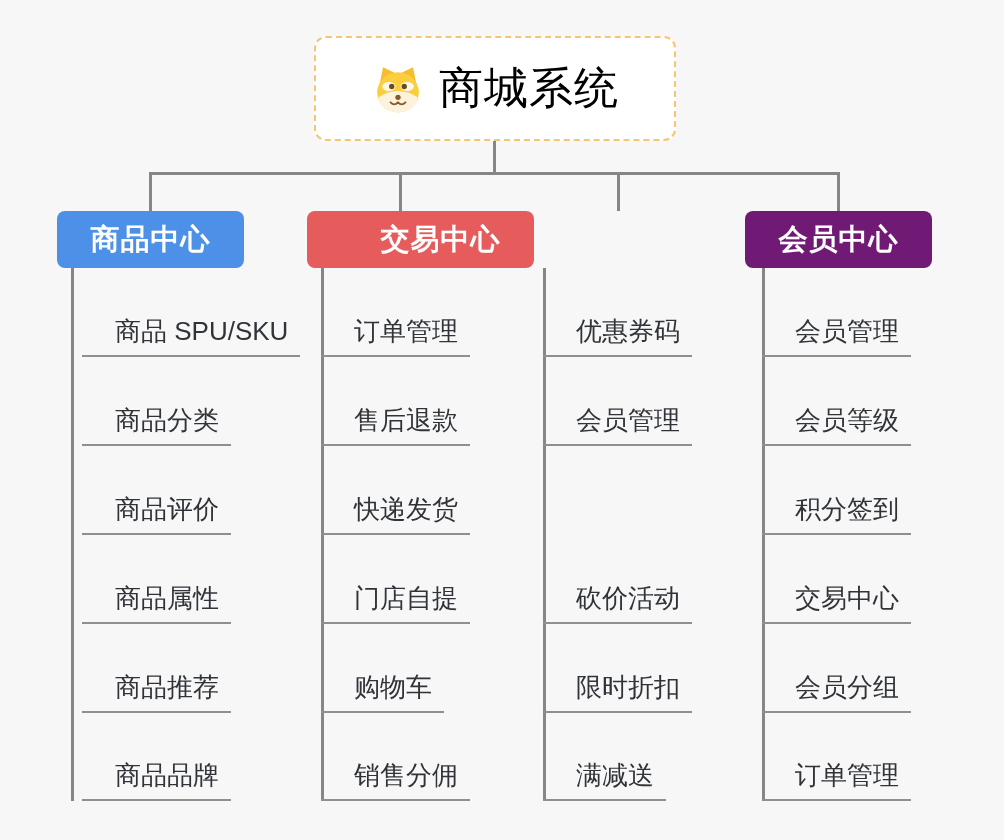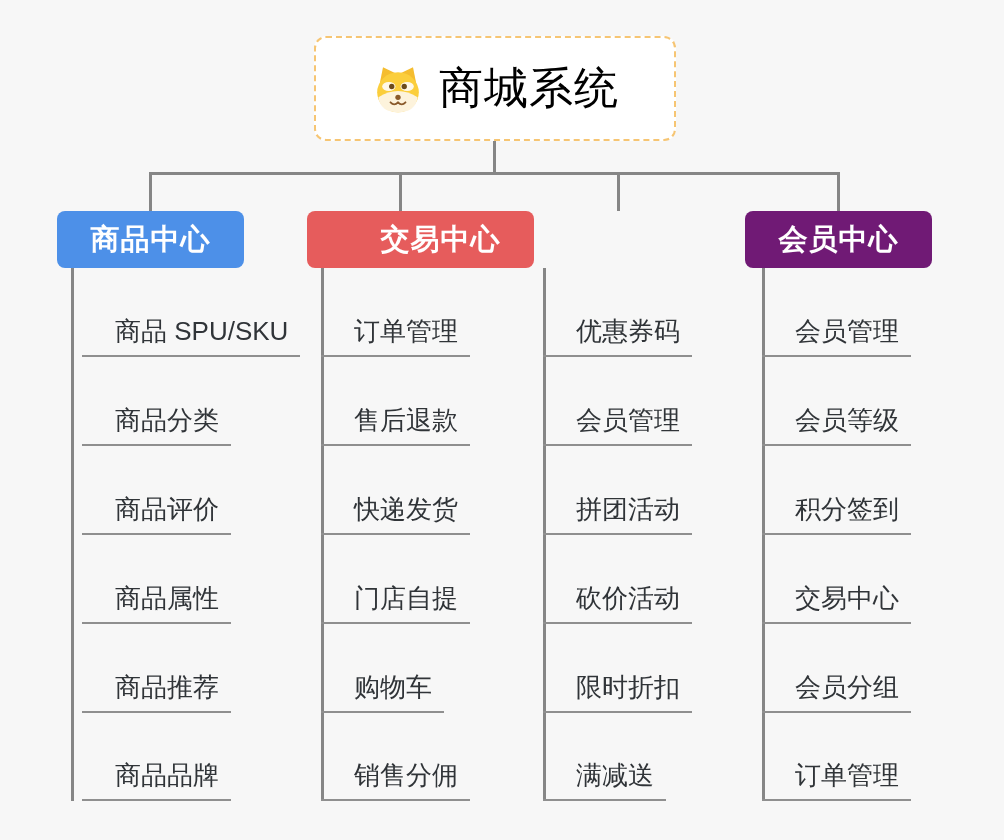--- a/index.html
+++ b/index.html
@@ -117,21 +117,20 @@
 
   <div class="leaf lx1 ry0">订单管理</div>
   <div class="leaf lx1 ry1">售后退款</div>
   <div class="leaf lx1 ry2">快递发货</div>
   <div class="leaf lx1 ry3">门店自提</div>
   <div class="leaf lx1 ry4">购物车</div>
   <div class="leaf lx1 ry5">销售分佣</div>
 
   <div class="leaf lx2 ry0">优惠券码</div>
   <div class="leaf lx2 ry1">会员管理</div>
-  <div class="leaf lx2 ry2">拼团活动</div>
   <div class="leaf lx2 ry3">砍价活动</div>
   <div class="leaf lx2 ry4">限时折扣</div>
   <div class="leaf lx3 ry0">会员管理</div>
 
   <div class="leaf lx2 ry5">满减送</div>
   <div class="leaf lx3 ry1">会员等级</div>
   <div class="leaf lx3 ry2">积分签到</div>
   <div class="leaf lx3 ry3">交易中心</div>
   <div class="leaf lx3 ry4">会员分组</div>
   <div class="leaf lx3 ry5">订单管理</div>

